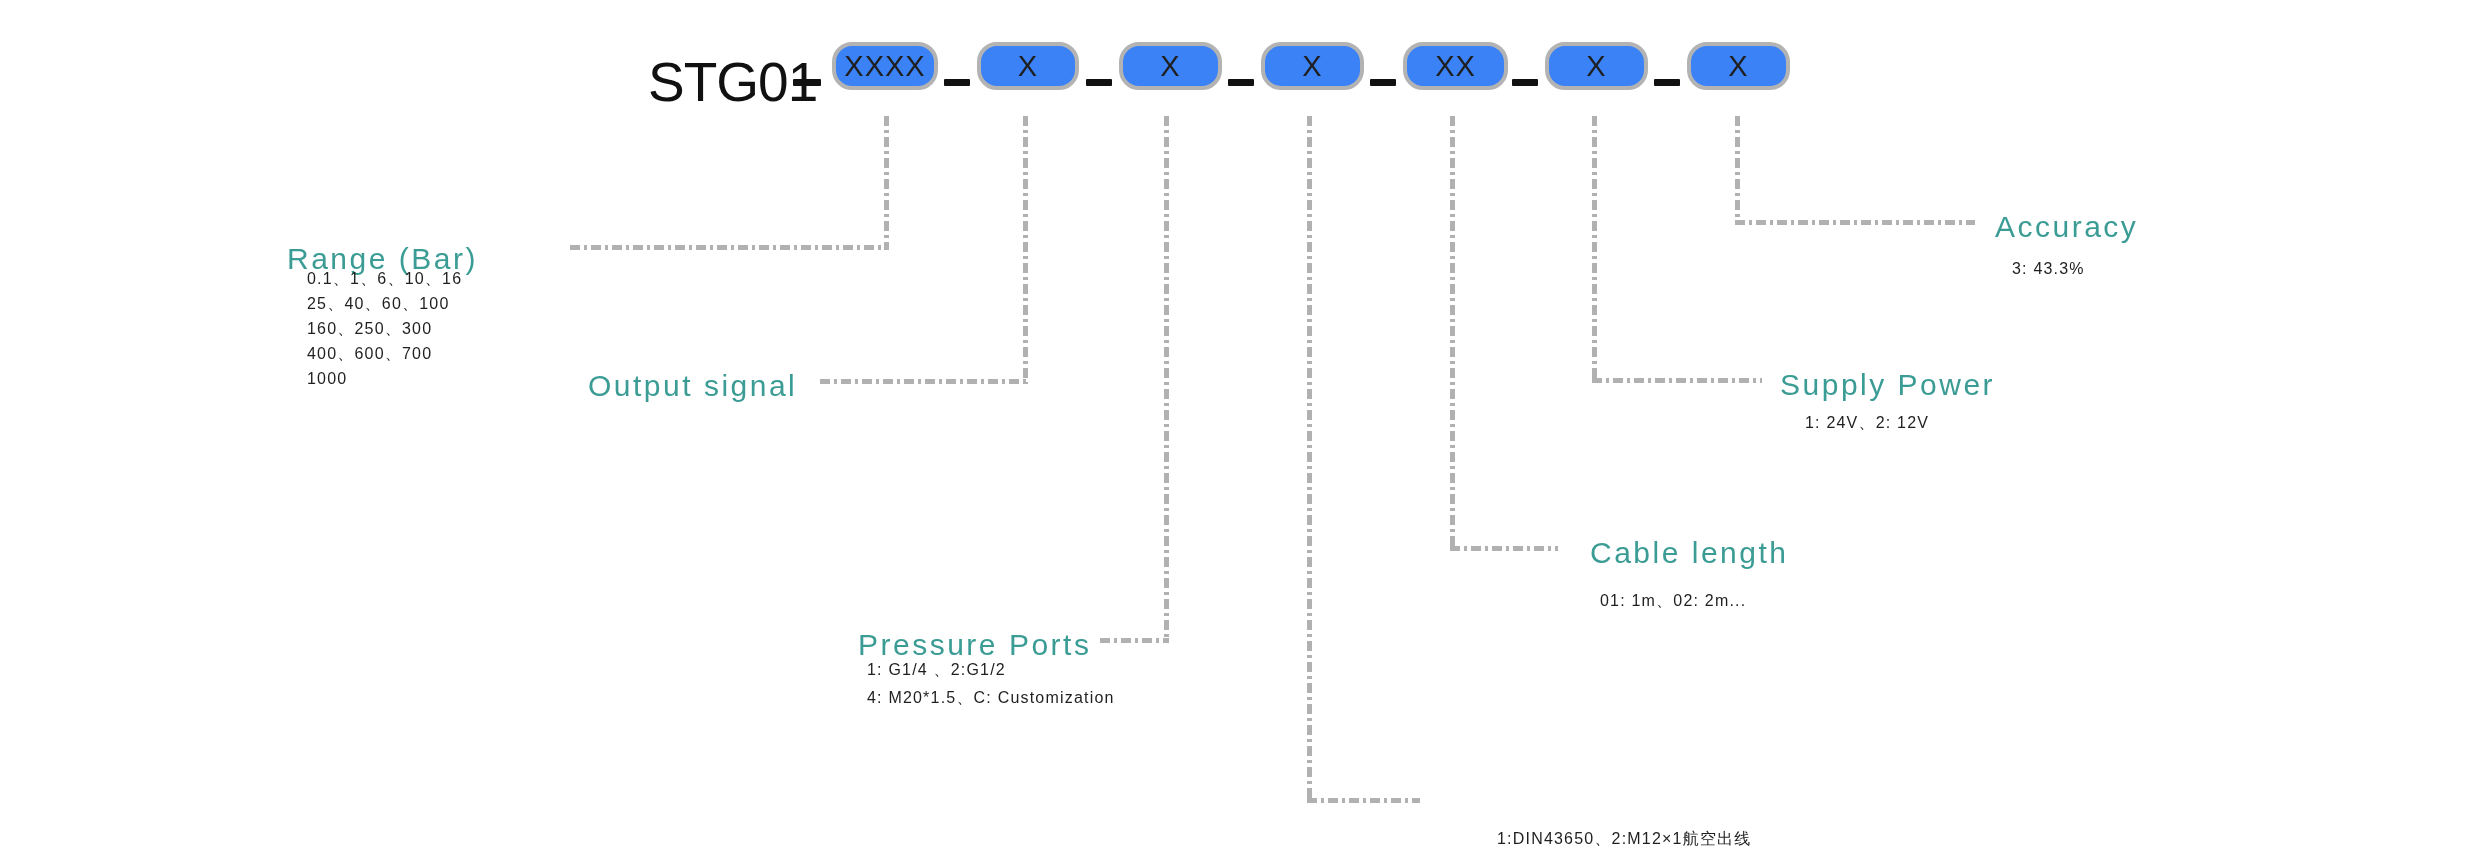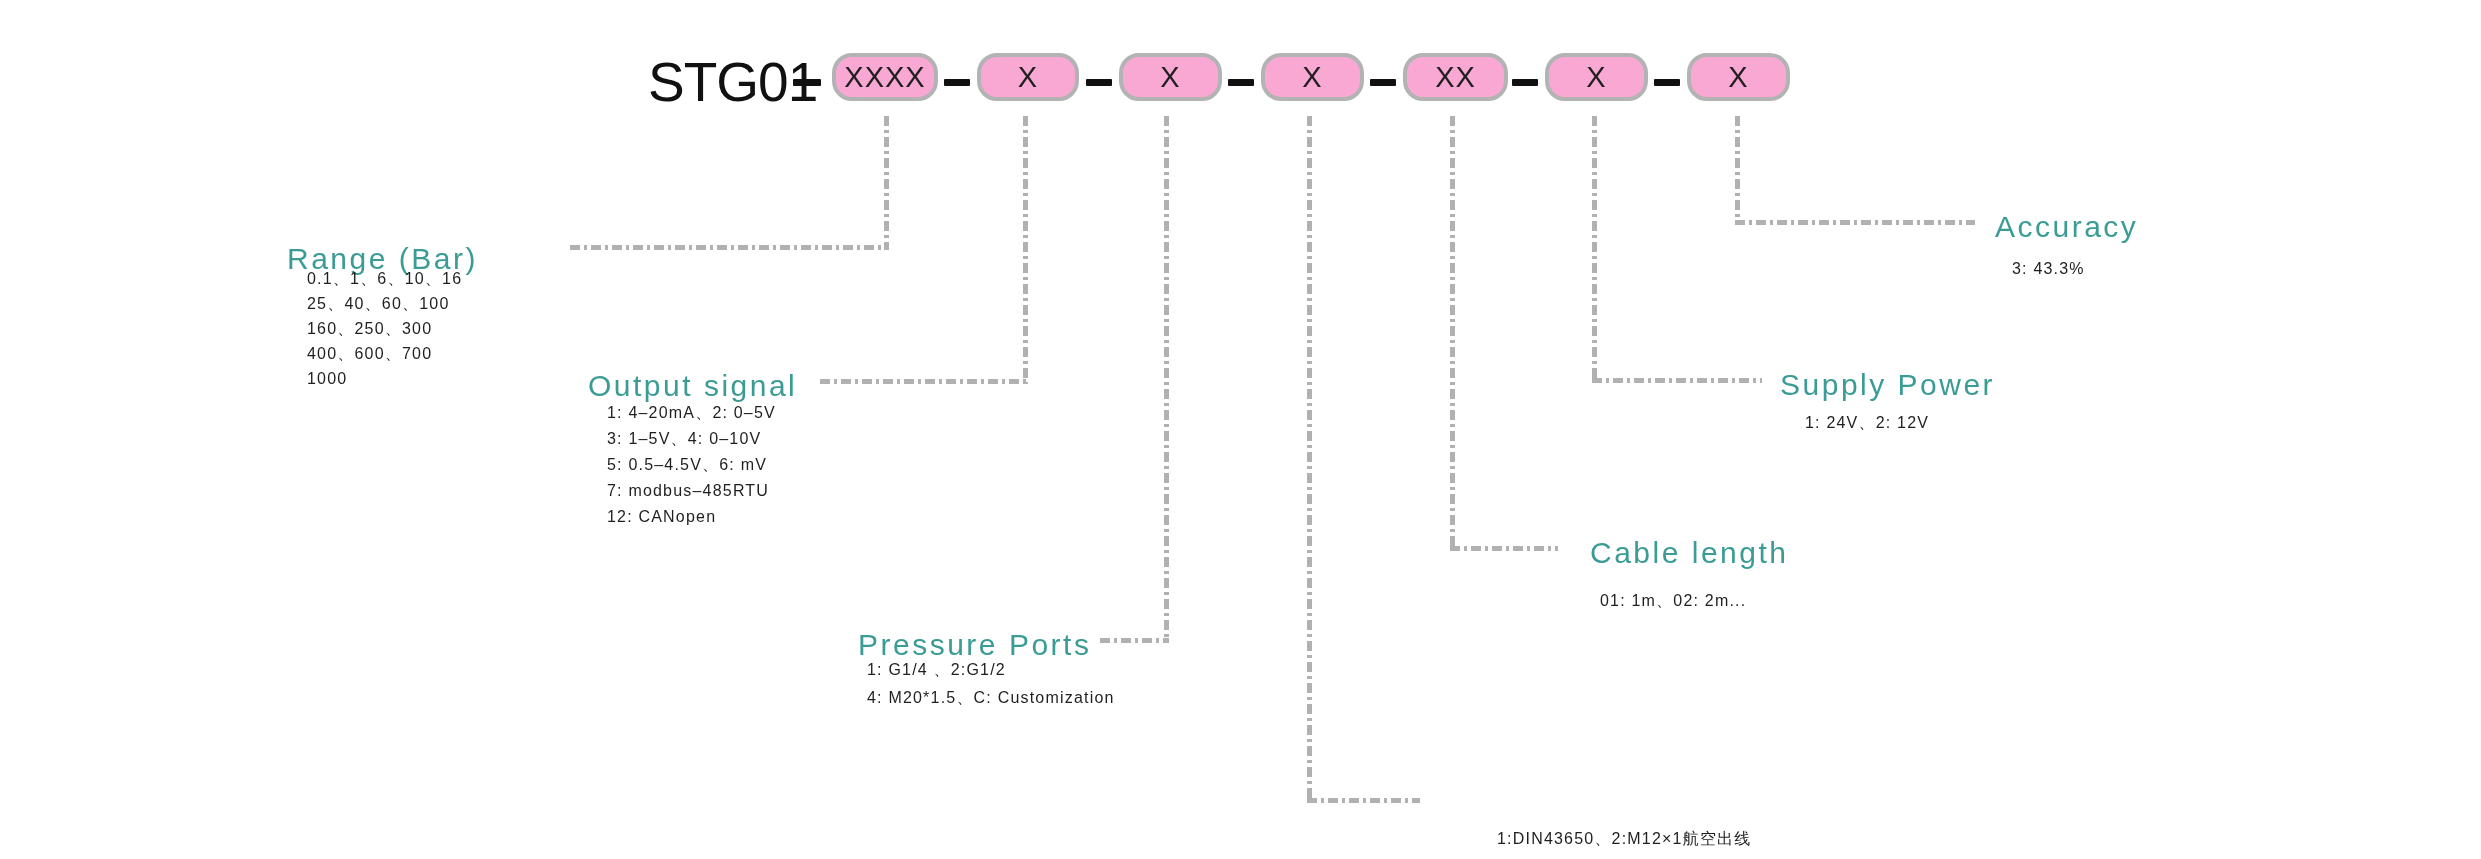--- a/index.html
+++ b/index.html
@@ -16,26 +16,26 @@
     position: absolute;
     left: 648px; top: 50px;
     font-size: 55px;
     color: #111111;
     letter-spacing: -1px;
     white-space: nowrap;
   }
   
   .codebox {
     position: absolute;
-    top: 53px;
+    top: 42px;
     height: 48px;
     box-sizing: border-box;
     border: 4px solid #b3b3b3;
     border-radius: 20px;
-    background: #f9a8d4;
+    background: #3b82f6;
     display: flex;
     align-items: center;
     justify-content: center;
     font-size: 29px;
     color: #1f1f1f;
     letter-spacing: 1px;
   }
   
   .sep {
     position: absolute;
@@ -121,27 +121,20 @@
   <div class="heading" style="left:287px; top:242px;">Range (Bar)</div>
   <div class="values" style="left:307px; top:266px;">
     <div>0.1、1、6、10、16</div>
     <div>25、40、60、100</div>
     <div>160、250、300</div>
     <div>400、600、700</div>
     <div>1000</div>
   </div>
 
   <div class="heading" style="left:588px; top:369px;">Output signal</div>
-  <div class="values lh26" style="left:607px; top:400px;">
-    <div>1: 4–20mA、2: 0–5V</div>
-    <div>3: 1–5V、4: 0–10V</div>
-    <div>5: 0.5–4.5V、6: mV</div>
-    <div>7: modbus–485RTU</div>
-    <div>12: CANopen</div>
-  </div>
 
   <div class="heading" style="left:858px; top:628px;">Pressure Ports</div>
   <div class="values lh28" style="left:867px; top:656px;">
     <div>1: G1/4 、2:G1/2</div>
     <div>4: M20*1.5、C: Customization</div>
   </div>
 
   <div class="values" style="left:1465px; top:826px;margin-left:32px;">
     <div>1:DIN43650、2:M12×1航空出线</div>
   </div>

